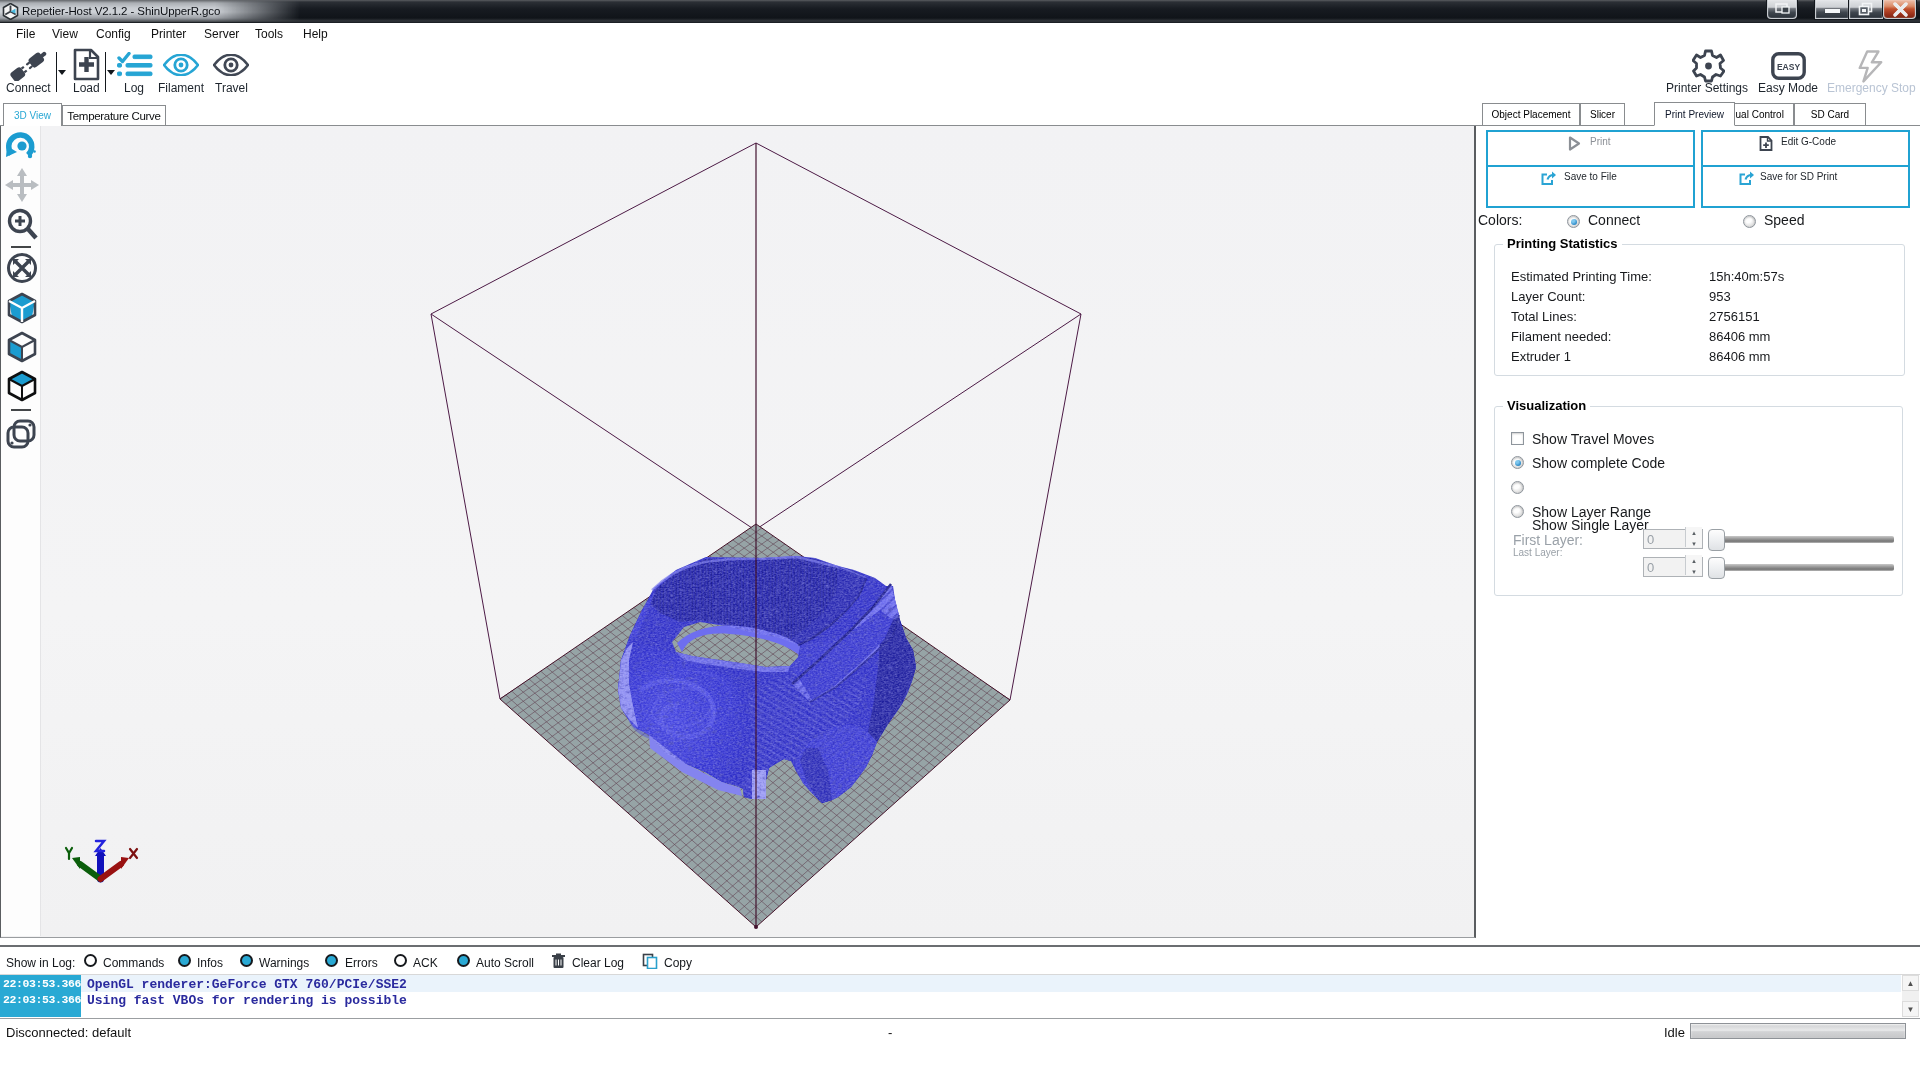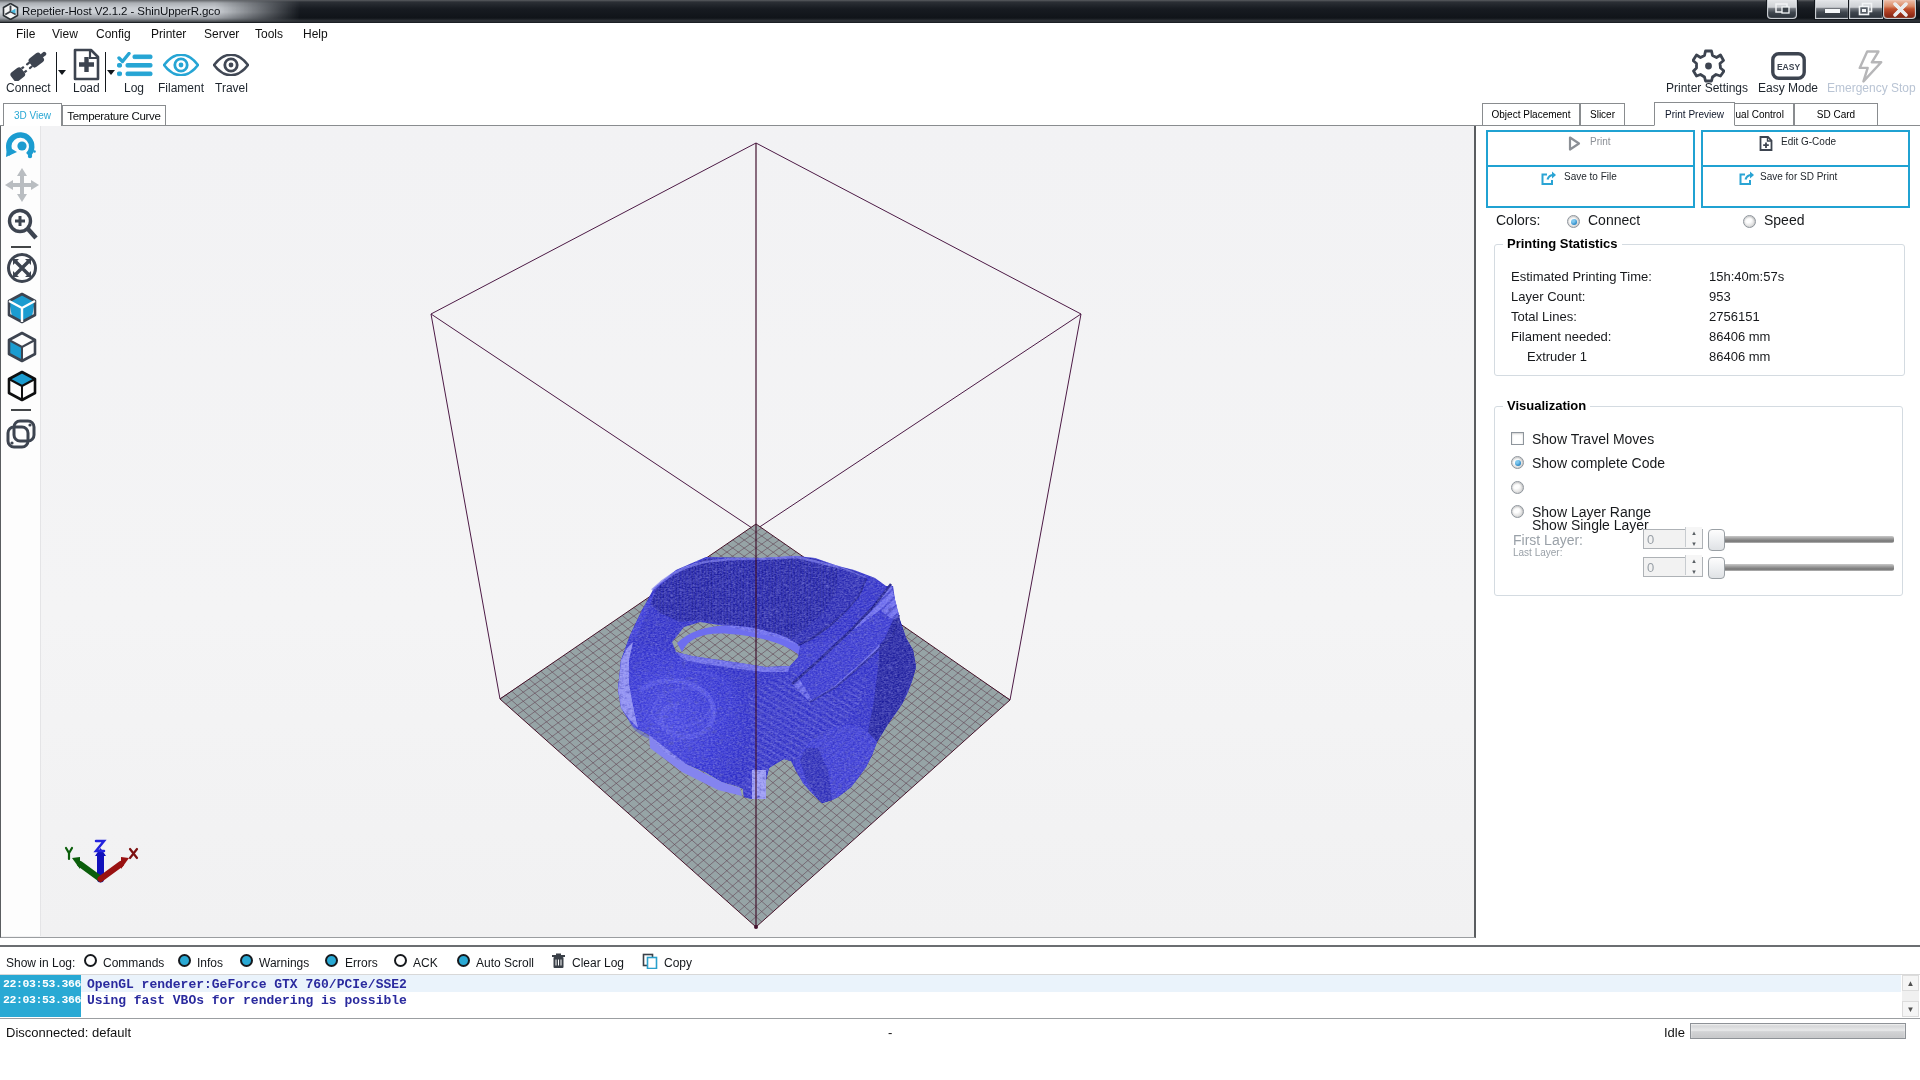--- a/index.html
+++ b/index.html
@@ -437,21 +437,21 @@
 </svg>
 
 </div>
 
 <div id="rightpanel">
 
   <div class="tab" style="left:6px; top:1px; width:98px; height:22px; line-height:22px; left:6px;">Object Placement</div>
   <div class="tab" style="left:104px; top:1px; width:45px; height:22px; line-height:22px;">Slicer</div>
   <div class="tab" style="left:149px; top:0; width:81px; height:24px; line-height:23px; color:#0f172a; z-index:3; border-bottom:1px solid #fff;margin-left:29px;">Print Preview</div>
   <div class="tab" style="left:230px; top:1px; width:88px; height:22px; line-height:22px;">Manual Control</div>
-  <div class="tab" style="left:318px; top:1px; width:84px; height:22px; line-height:22px;">SD Card</div>
+  <div class="tab" style="left:318px; top:1px; width:72px; height:22px; line-height:22px;">SD Card</div>
   <div style="position:absolute; left:0; top:23px; width:444px; height:1px; background:#898c8f;"></div>
   <div style="position:absolute; left:0; top:24px; width:444px; height:921px; background:#fff;"></div>
 
   <div class="cybtn" style="left:10px; top:28px; width:209px;">
     <svg style="position:absolute;left:78px;top:3px" width="16" height="17" viewBox="0 0 16 17">
         <path d="M4,2.5 L13,8.5 L4,14.5 Z" fill="none" stroke="#8c9096" stroke-width="2.2" stroke-linejoin="round"></path>
       </svg>
     <span style="position:absolute;left:102px;top:4px;color:#8c9096;">Print</span>
   </div>
   <div class="cybtn" style="left:225px; top:28px; width:209px;">
@@ -472,37 +472,37 @@
   </div>
   <div class="cybtn" style="left:225px; top:63px; width:209px;">
     <svg style="position:absolute;left:34px;top:3px" width="18" height="17" viewBox="0 0 18 17">
         <path d="M8,4.5 L3.5,4.5 L3.5,14 L13,14 L13,10" fill="none" stroke="#2aa4d4" stroke-width="2"></path>
         <path d="M8.5,9.5 C9.5,6.5 11.5,5 14.5,5" fill="none" stroke="#2aa4d4" stroke-width="2.2"></path>
         <path d="M13,1.5 L17,5 L13,8.5 Z" fill="#2aa4d4"></path>
       </svg>
     <span style="position:absolute;left:57px;top:4px;">Save for SD Print</span>
   </div>
 
-  <div class="stat" style="left:20px; top:110px; font-size:14px;">Colors:</div>
+  <div class="stat" style="left:2px; top:110px; font-size:14px;">Colors:</div>
   <div class="radio sel" style="left:91px; top:113px;"></div>
   <div class="stat" style="left:112px; top:110px; font-size:14px;">Connect</div>
   <div class="radio" style="left:267px; top:113px;"></div>
   <div class="stat" style="left:288px; top:110px; font-size:14px;">Speed</div>
 
   <div class="grpbox" style="left:18px; top:142px; width:411px; height:132px;">
     <div class="grplabel">Printing Statistics</div>
     <div class="stat" style="left:16px; top:24px;">Estimated Printing Time:</div>
       <div class="stat" style="left:214px; top:24px;">15h:40m:57s</div>
     <div class="stat" style="left:16px; top:44px;">Layer Count:</div>
       <div class="stat" style="left:214px; top:44px;">953</div>
     <div class="stat" style="left:16px; top:64px;">Total Lines:</div>
       <div class="stat" style="left:214px; top:64px;">2756151</div>
     <div class="stat" style="left:16px; top:84px;">Filament needed:</div>
       <div class="stat" style="left:214px; top:84px;">86406 mm</div>
-    <div class="stat" style="left:16px; top:104px;margin-left:16px;">Extruder 1</div>
+    <div class="stat" style="left:16px; top:104px;">Extruder 1</div>
       <div class="stat" style="left:214px; top:104px;">86406 mm</div>
   </div>
 
   <div class="grpbox" style="left:18px; top:304px; width:409px; height:190px;">
     <div class="grplabel">Visualization</div>
     <div style="position:absolute; left:16px; top:25px; width:13px; height:13px; background:#fff; border:1px solid #8e959c; box-shadow:inset 0 1px 2px rgba(0,0,0,.2);"></div>
     <div class="stat" style="left:37px; top:24px; font-size:14px;">Show Travel Moves</div>
     <div class="radio sel" style="left:16px; top:49px;"></div>
     <div class="stat" style="left:37px; top:48px; font-size:14px;">Show complete Code</div>
     <div class="radio" style="left:16px; top:74px;"></div>

